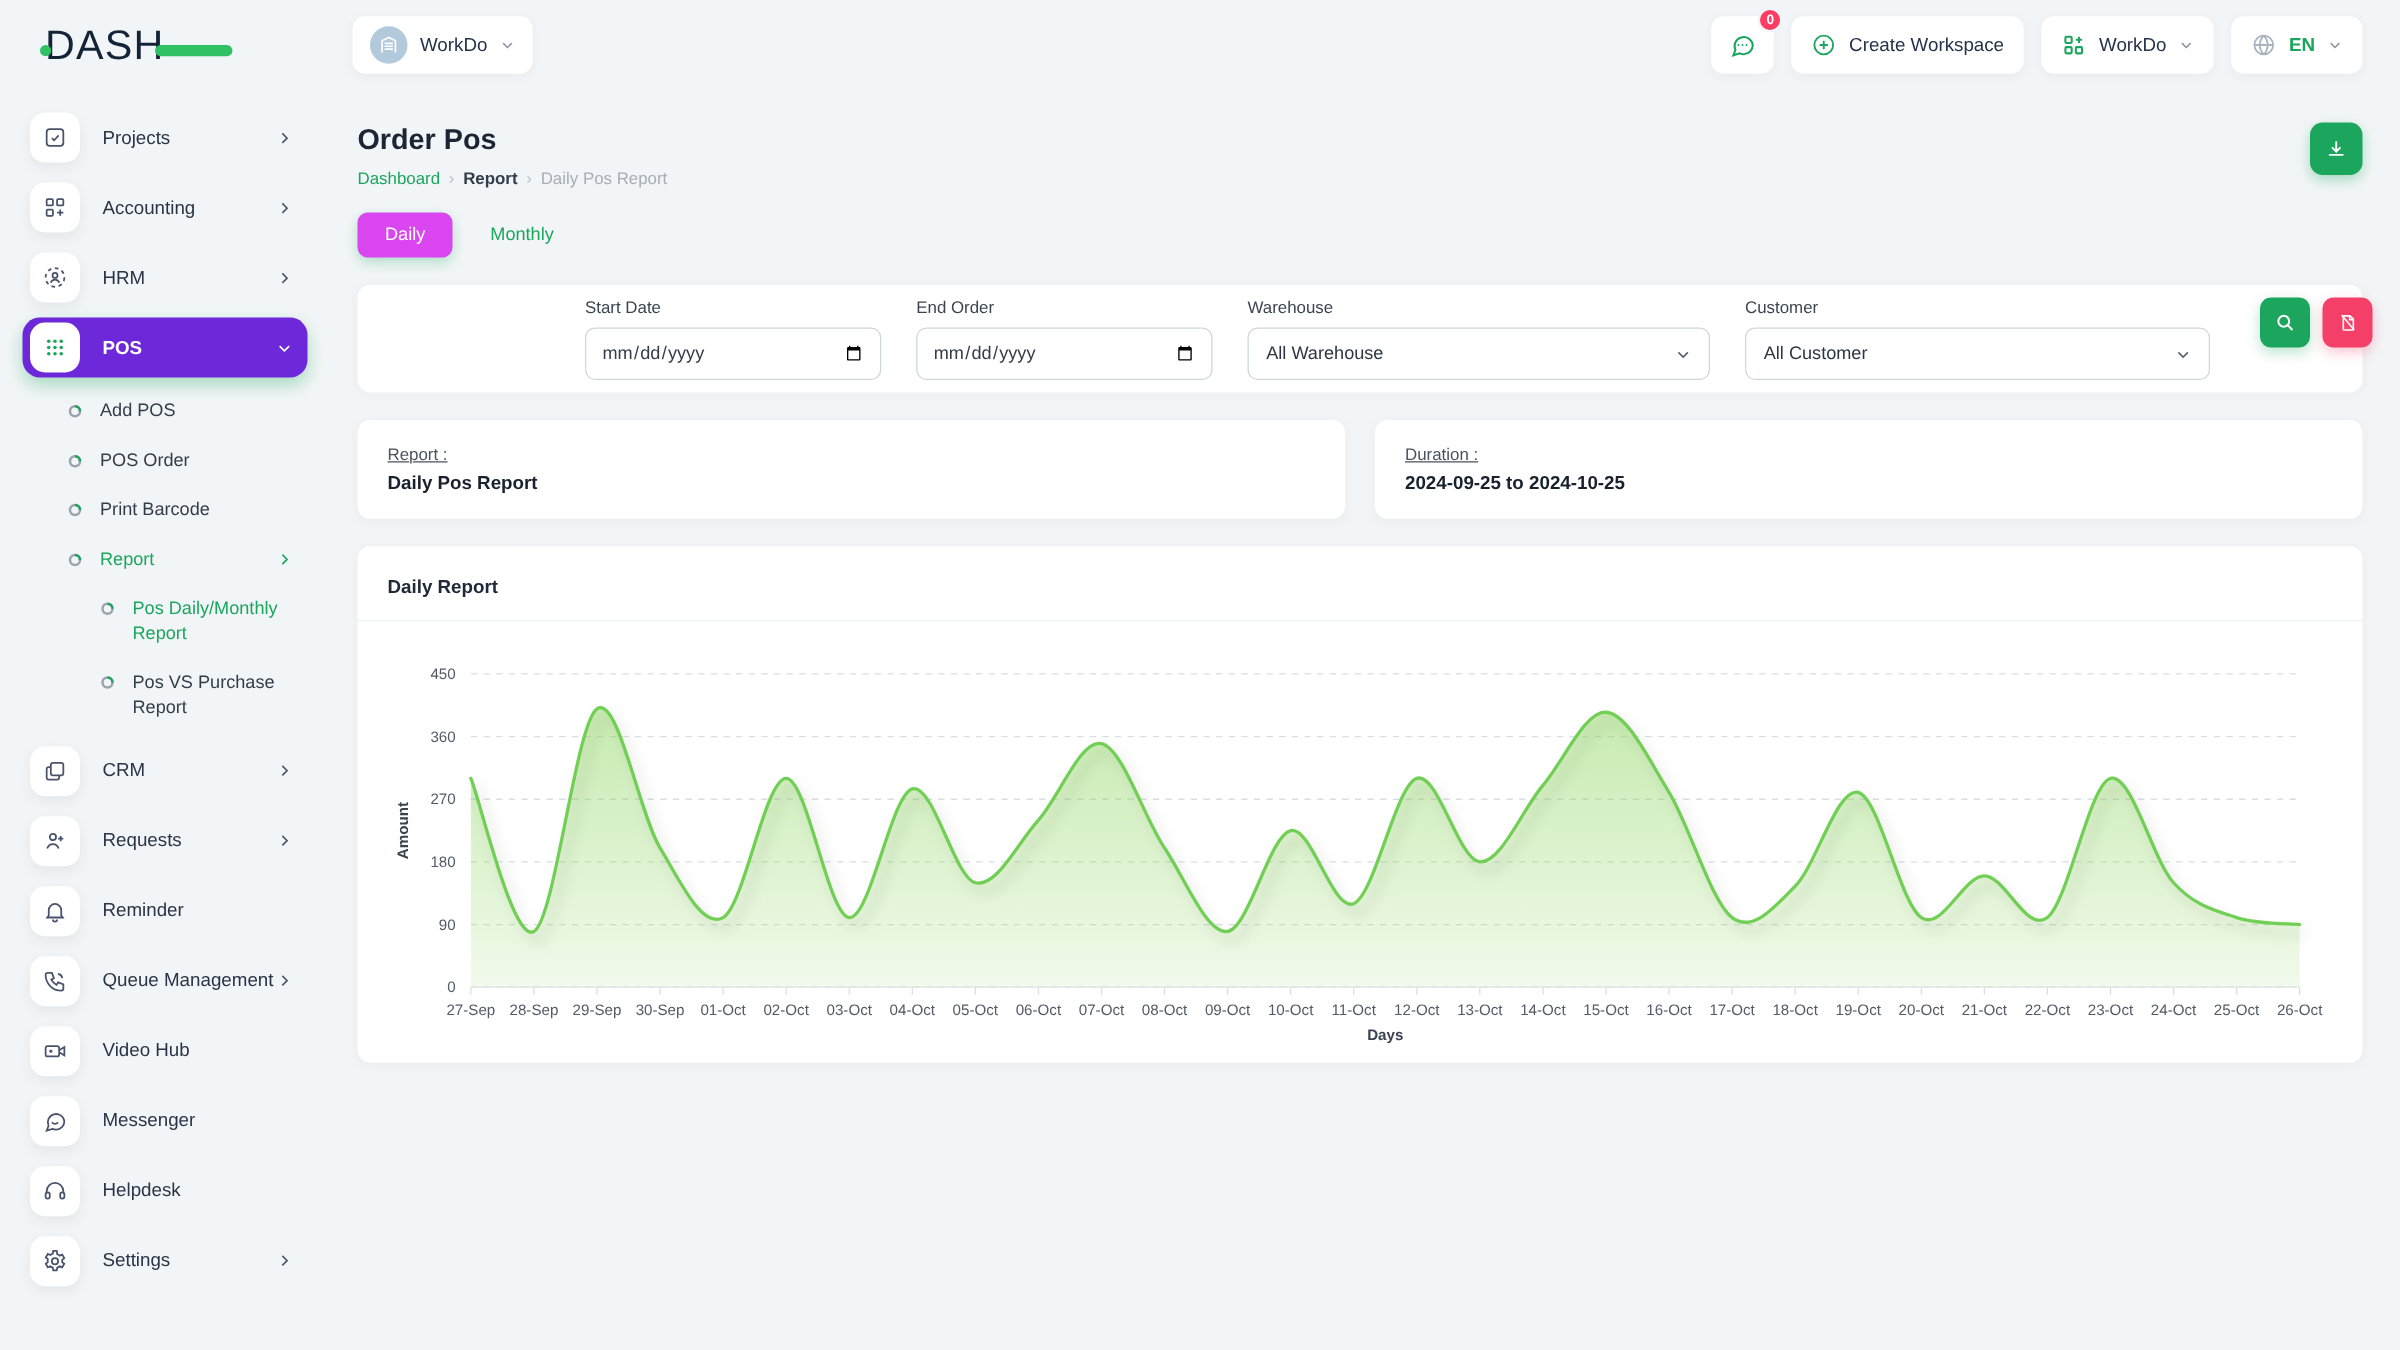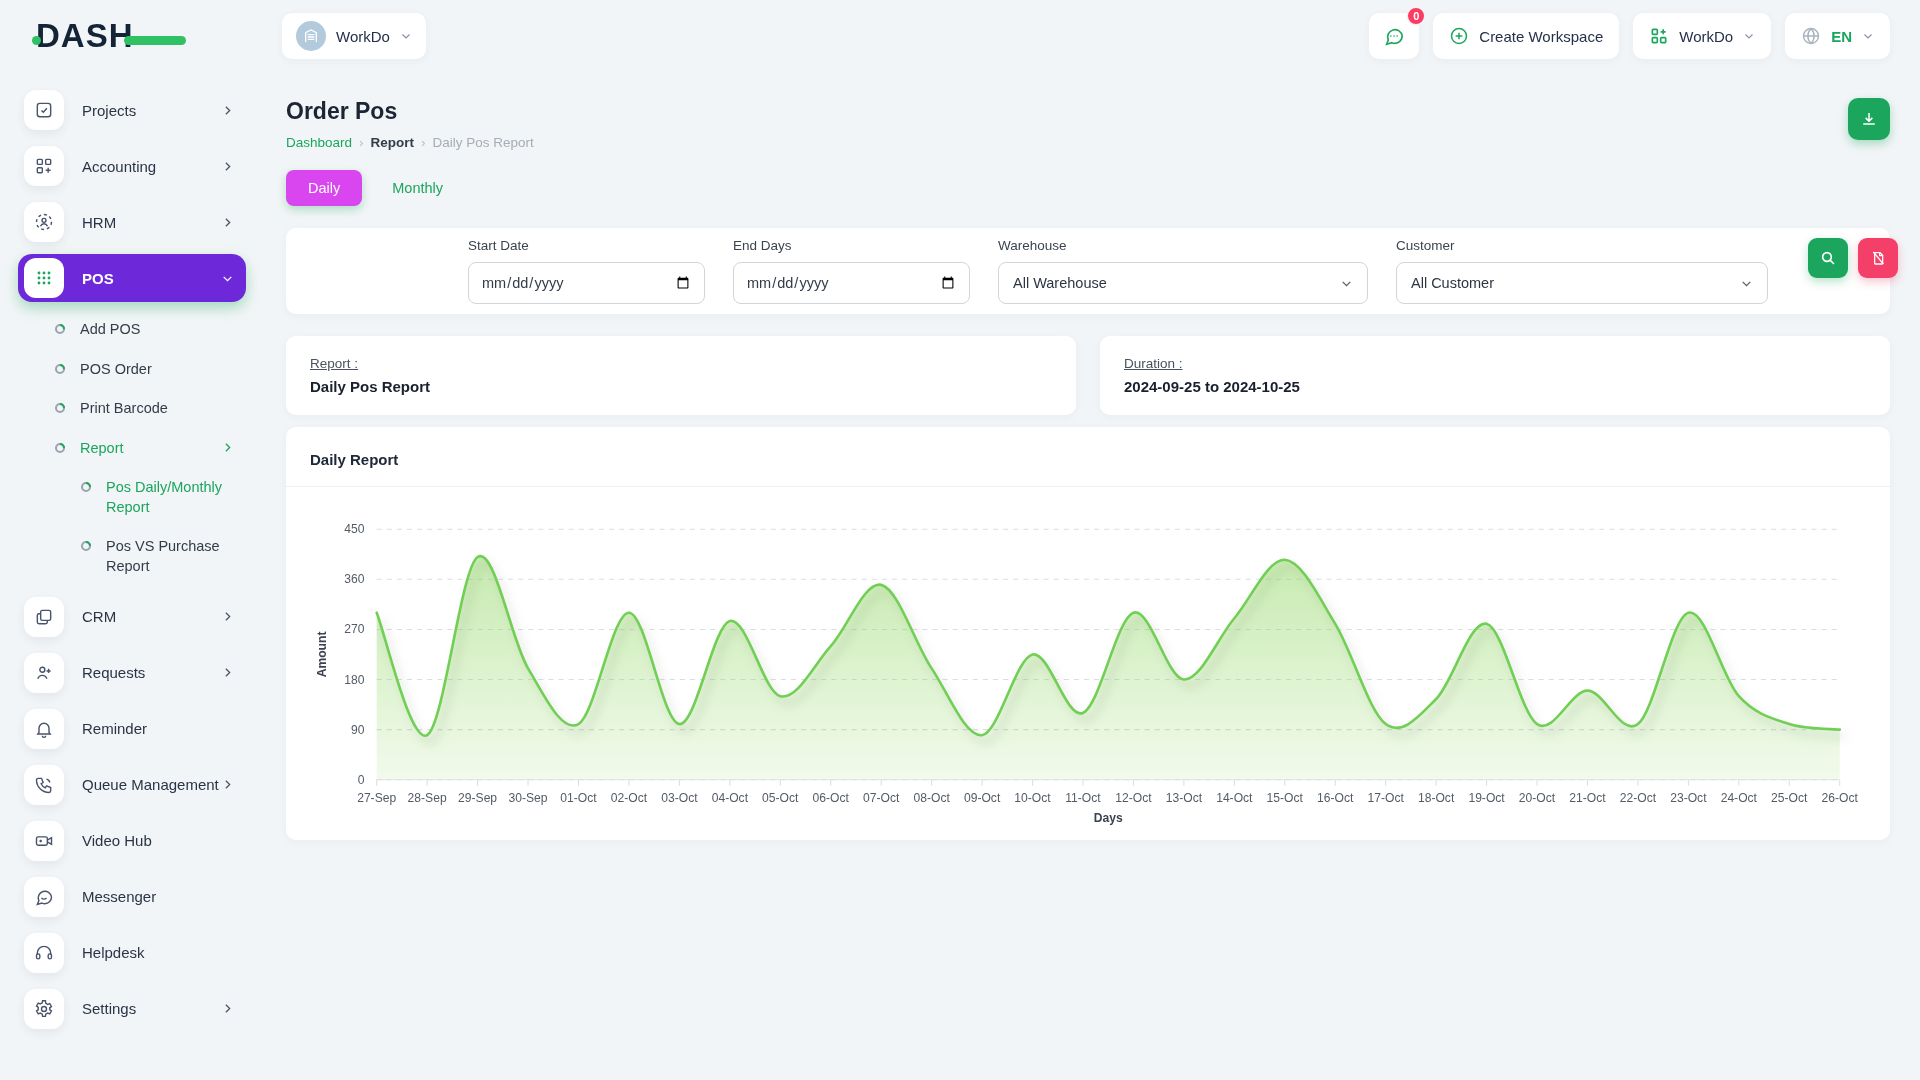--- a/index.html
+++ b/index.html
@@ -2,21 +2,21 @@
 <html><head>
 <meta charset="utf-8">
 <style>
   * { margin:0; padding:0; box-sizing:border-box; }
   html,body { width:1920px; height:1080px; overflow:hidden;
     font-family:"Liberation Sans", sans-serif; background:#f2f5f7; color:#222b36; }
 
   
   .topbar { height:72px; display:flex; align-items:center; padding:0 30px 0 36px; }
   .logo { display:flex; align-items:center; width:150px; position:relative; cursor:pointer; }
-  .logo-text { font-size:33px; font-weight:700; letter-spacing:1px; color:#142437; font-style:normal; }
+  .logo-text { font-size:33px; font-weight:400; letter-spacing:1px; color:#142437; font-style:normal; }
   .logo-bar { position:absolute; left:88px; top:19px; width:62px; height:9px; border-radius:5px; background:#2fc163; }
   .logo-dot { position:absolute; left:-4px; top:19px; width:9px; height:9px; border-radius:5px; background:#2fc163; }
 
   .pill { background:#fff; border-radius:10px; height:46px; display:flex; align-items:center;
     padding:0 16px; gap:10px; font-size:15px; color:#25304a; cursor:pointer;
     box-shadow:0 2px 8px rgba(40,60,90,.05); }
   .workspace-pill { margin-left:96px; padding:0 14px; }
   .ws-avatar { width:30px; height:30px; border-radius:50%; background:#b3c9dc; display:grid; place-items:center; }
   .topbar-right { margin-left:auto; display:flex; align-items:center; gap:14px; }
   .msg-btn { position:relative; width:50px; justify-content:center; padding:0; }
@@ -81,21 +81,21 @@
   .icon-btn { width:40px; height:40px; border:none; border-radius:9px; display:grid; place-items:center;
     color:#fff; cursor:pointer; }
   .btn-search { background:#1ba55d; box-shadow:0 4px 10px rgba(27,165,93,.3); }
   .btn-reset { background:#f43f68; box-shadow:0 4px 10px rgba(244,63,104,.3); }
 
   .summary-row { display:flex; gap:24px; margin-top:22px; }
   .summary-card { flex:1; padding:20px 24px; }
   .summary-label { font-size:13.5px; color:#49525e;text-decoration:underline; }
   .summary-value { font-size:15px; font-weight:700; color:#19212e; margin-top:7px; }
 
-  .chart-card { margin-top:12px; padding:20px 24px 14px; }
+  .chart-card { margin-top:22px; padding:20px 24px 14px; }
   .chart-header { font-size:15px; font-weight:700; color:#20293a; padding:4px 24px 18px;
     margin:0 -24px; border-bottom:1px solid #eef1f3; }
   .chart-wrap { padding-top:26px; }
   .chart-stroke { filter:drop-shadow(5px 7px 5px rgba(90,110,80,.28)); }
 </style>
 </head>
 <body>
 
 <header class="topbar">
   <div class="logo">
@@ -396,21 +396,21 @@
       <button class="tab active">Daily</button>
       <button class="tab">Monthly</button>
     </div>
 
     <section class="card filter-card">
       <div class="field">
         <label>Start Date</label>
         <input type="date" class="date-input" placeholder="mm/dd/yyyy" style="">
       </div>
       <div class="field">
-        <label>End Days</label>
+        <label>End Order</label>
         <input type="date" class="date-input" placeholder="mm/dd/yyyy" style="">
       </div>
       <div class="field">
         <label>Warehouse</label>
         <div class="select-box w-warehouse">
           <span>All Warehouse</span>
           <svg class="chev-icon" width="13" height="13" viewBox="0 0 24 24" fill="none" stroke="#56606c" stroke-width="2.4">
               <path d="M5 9l7 7 7-7"></path>
             </svg>
         </div>

